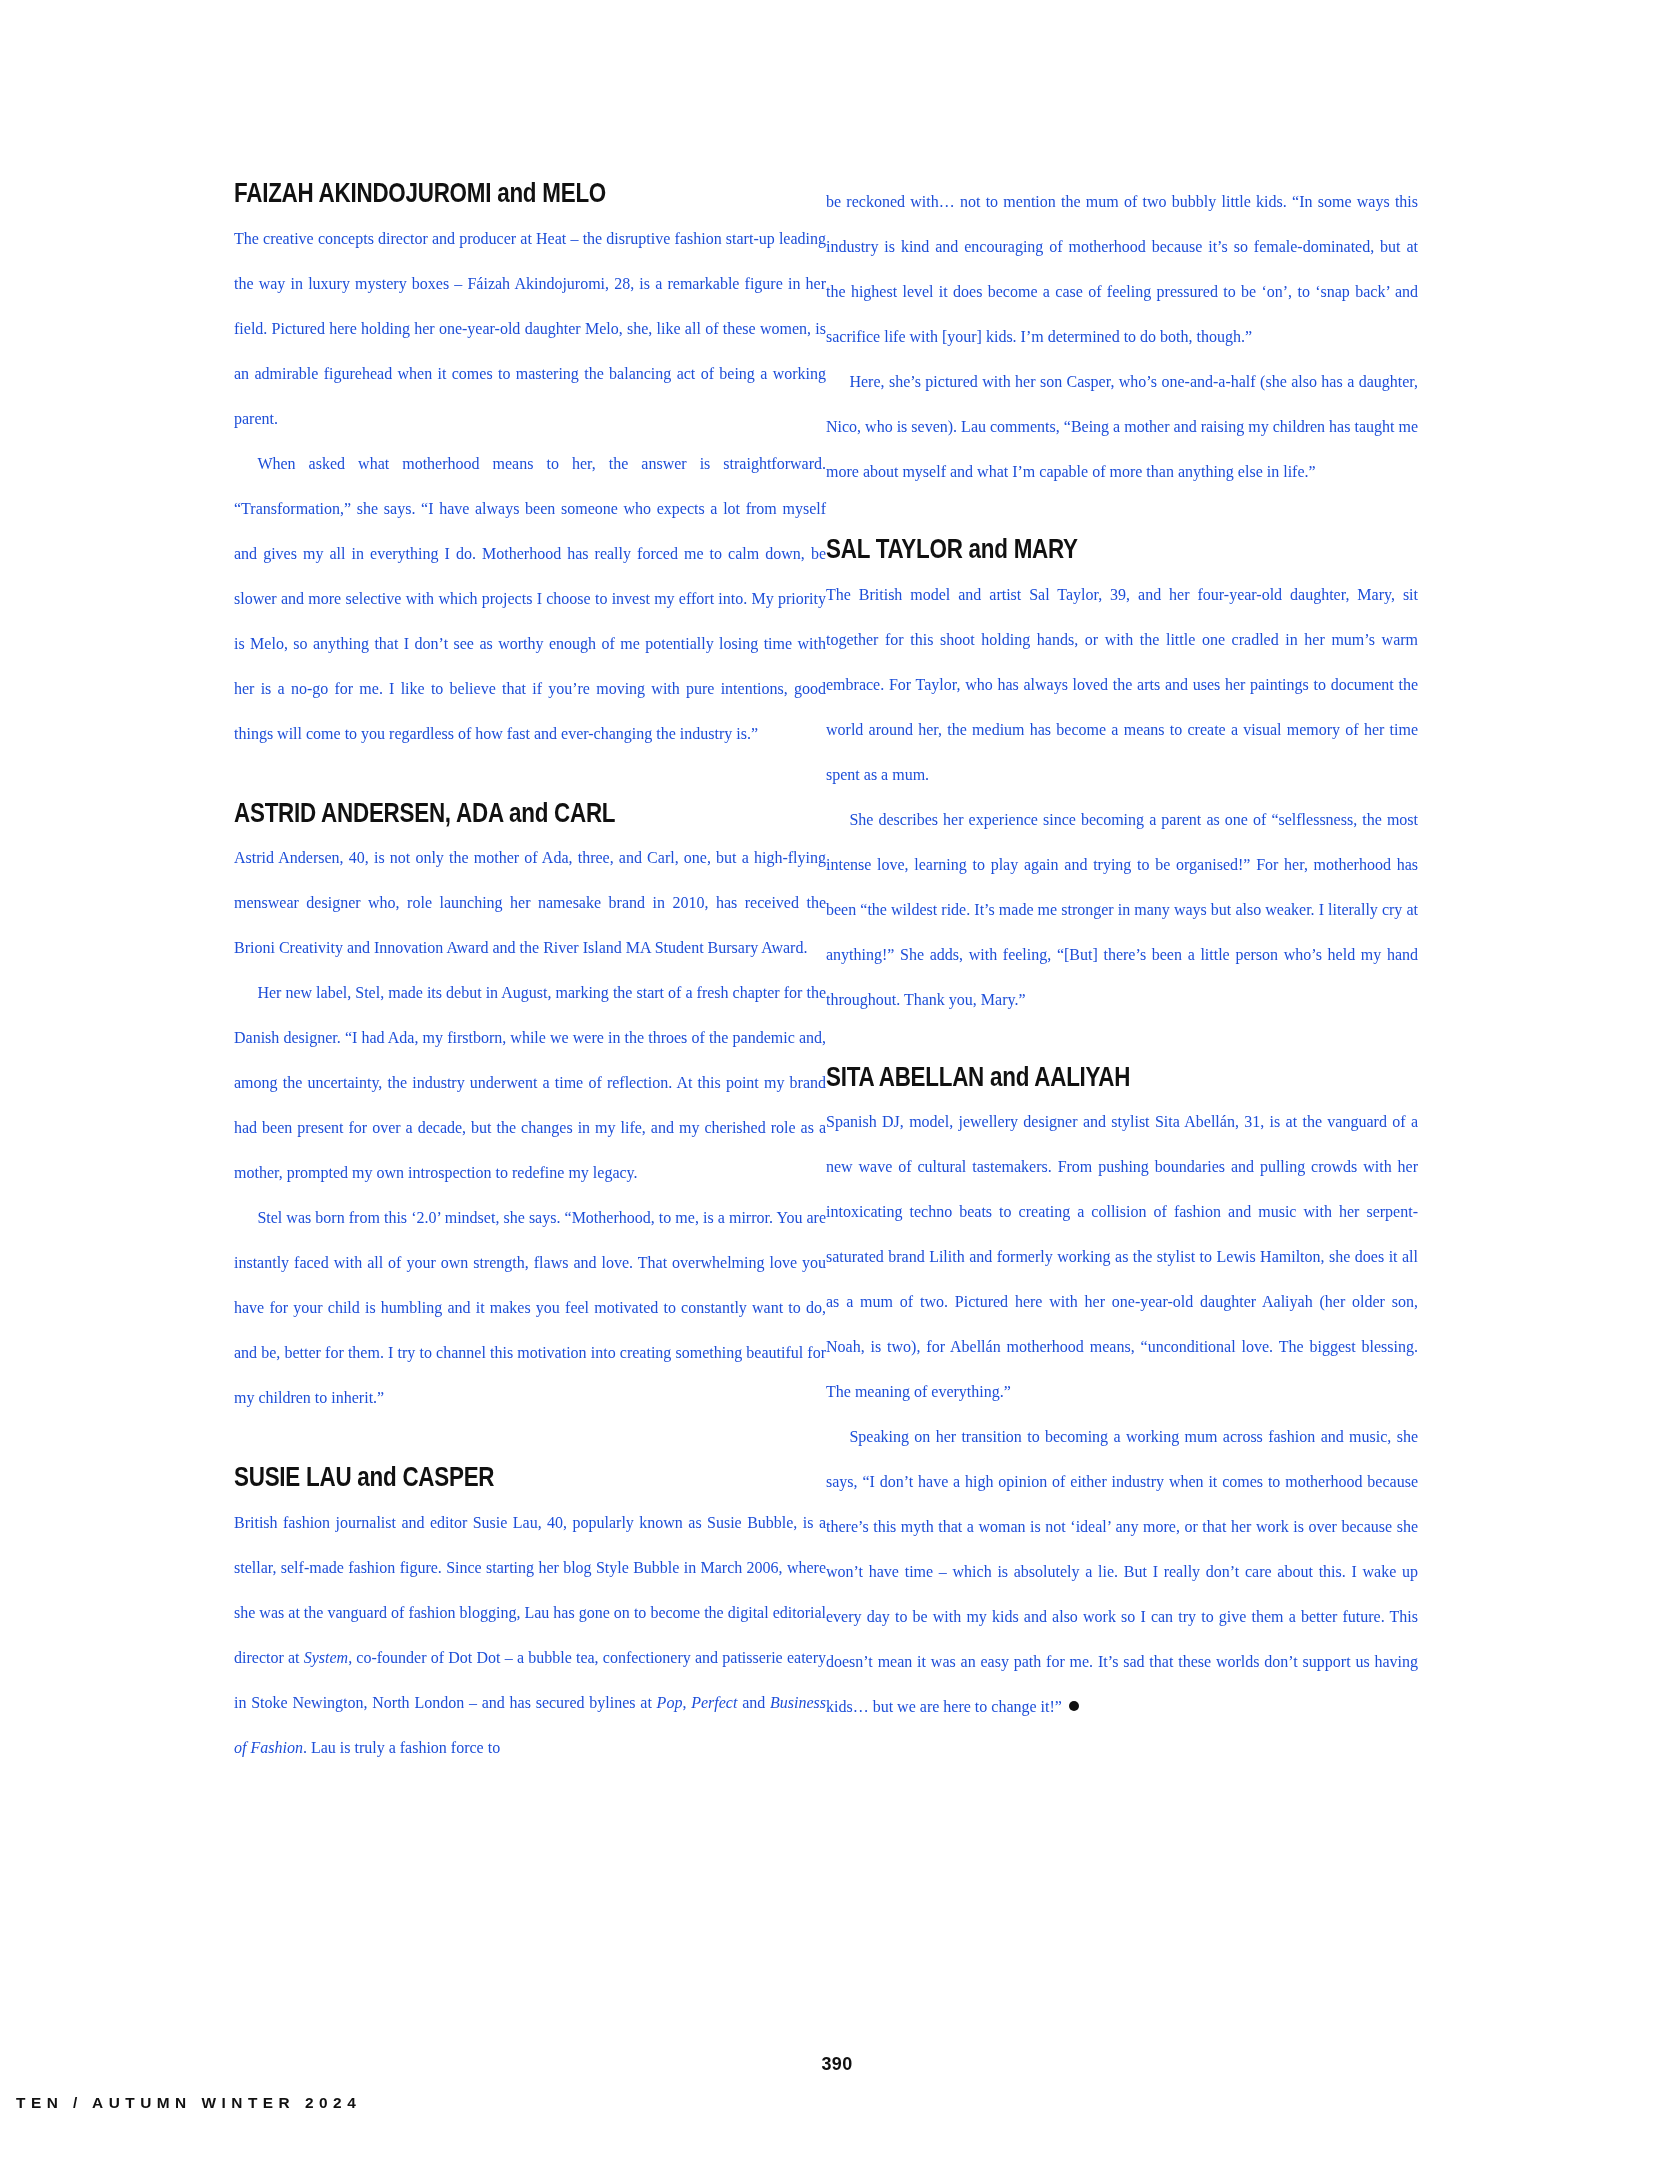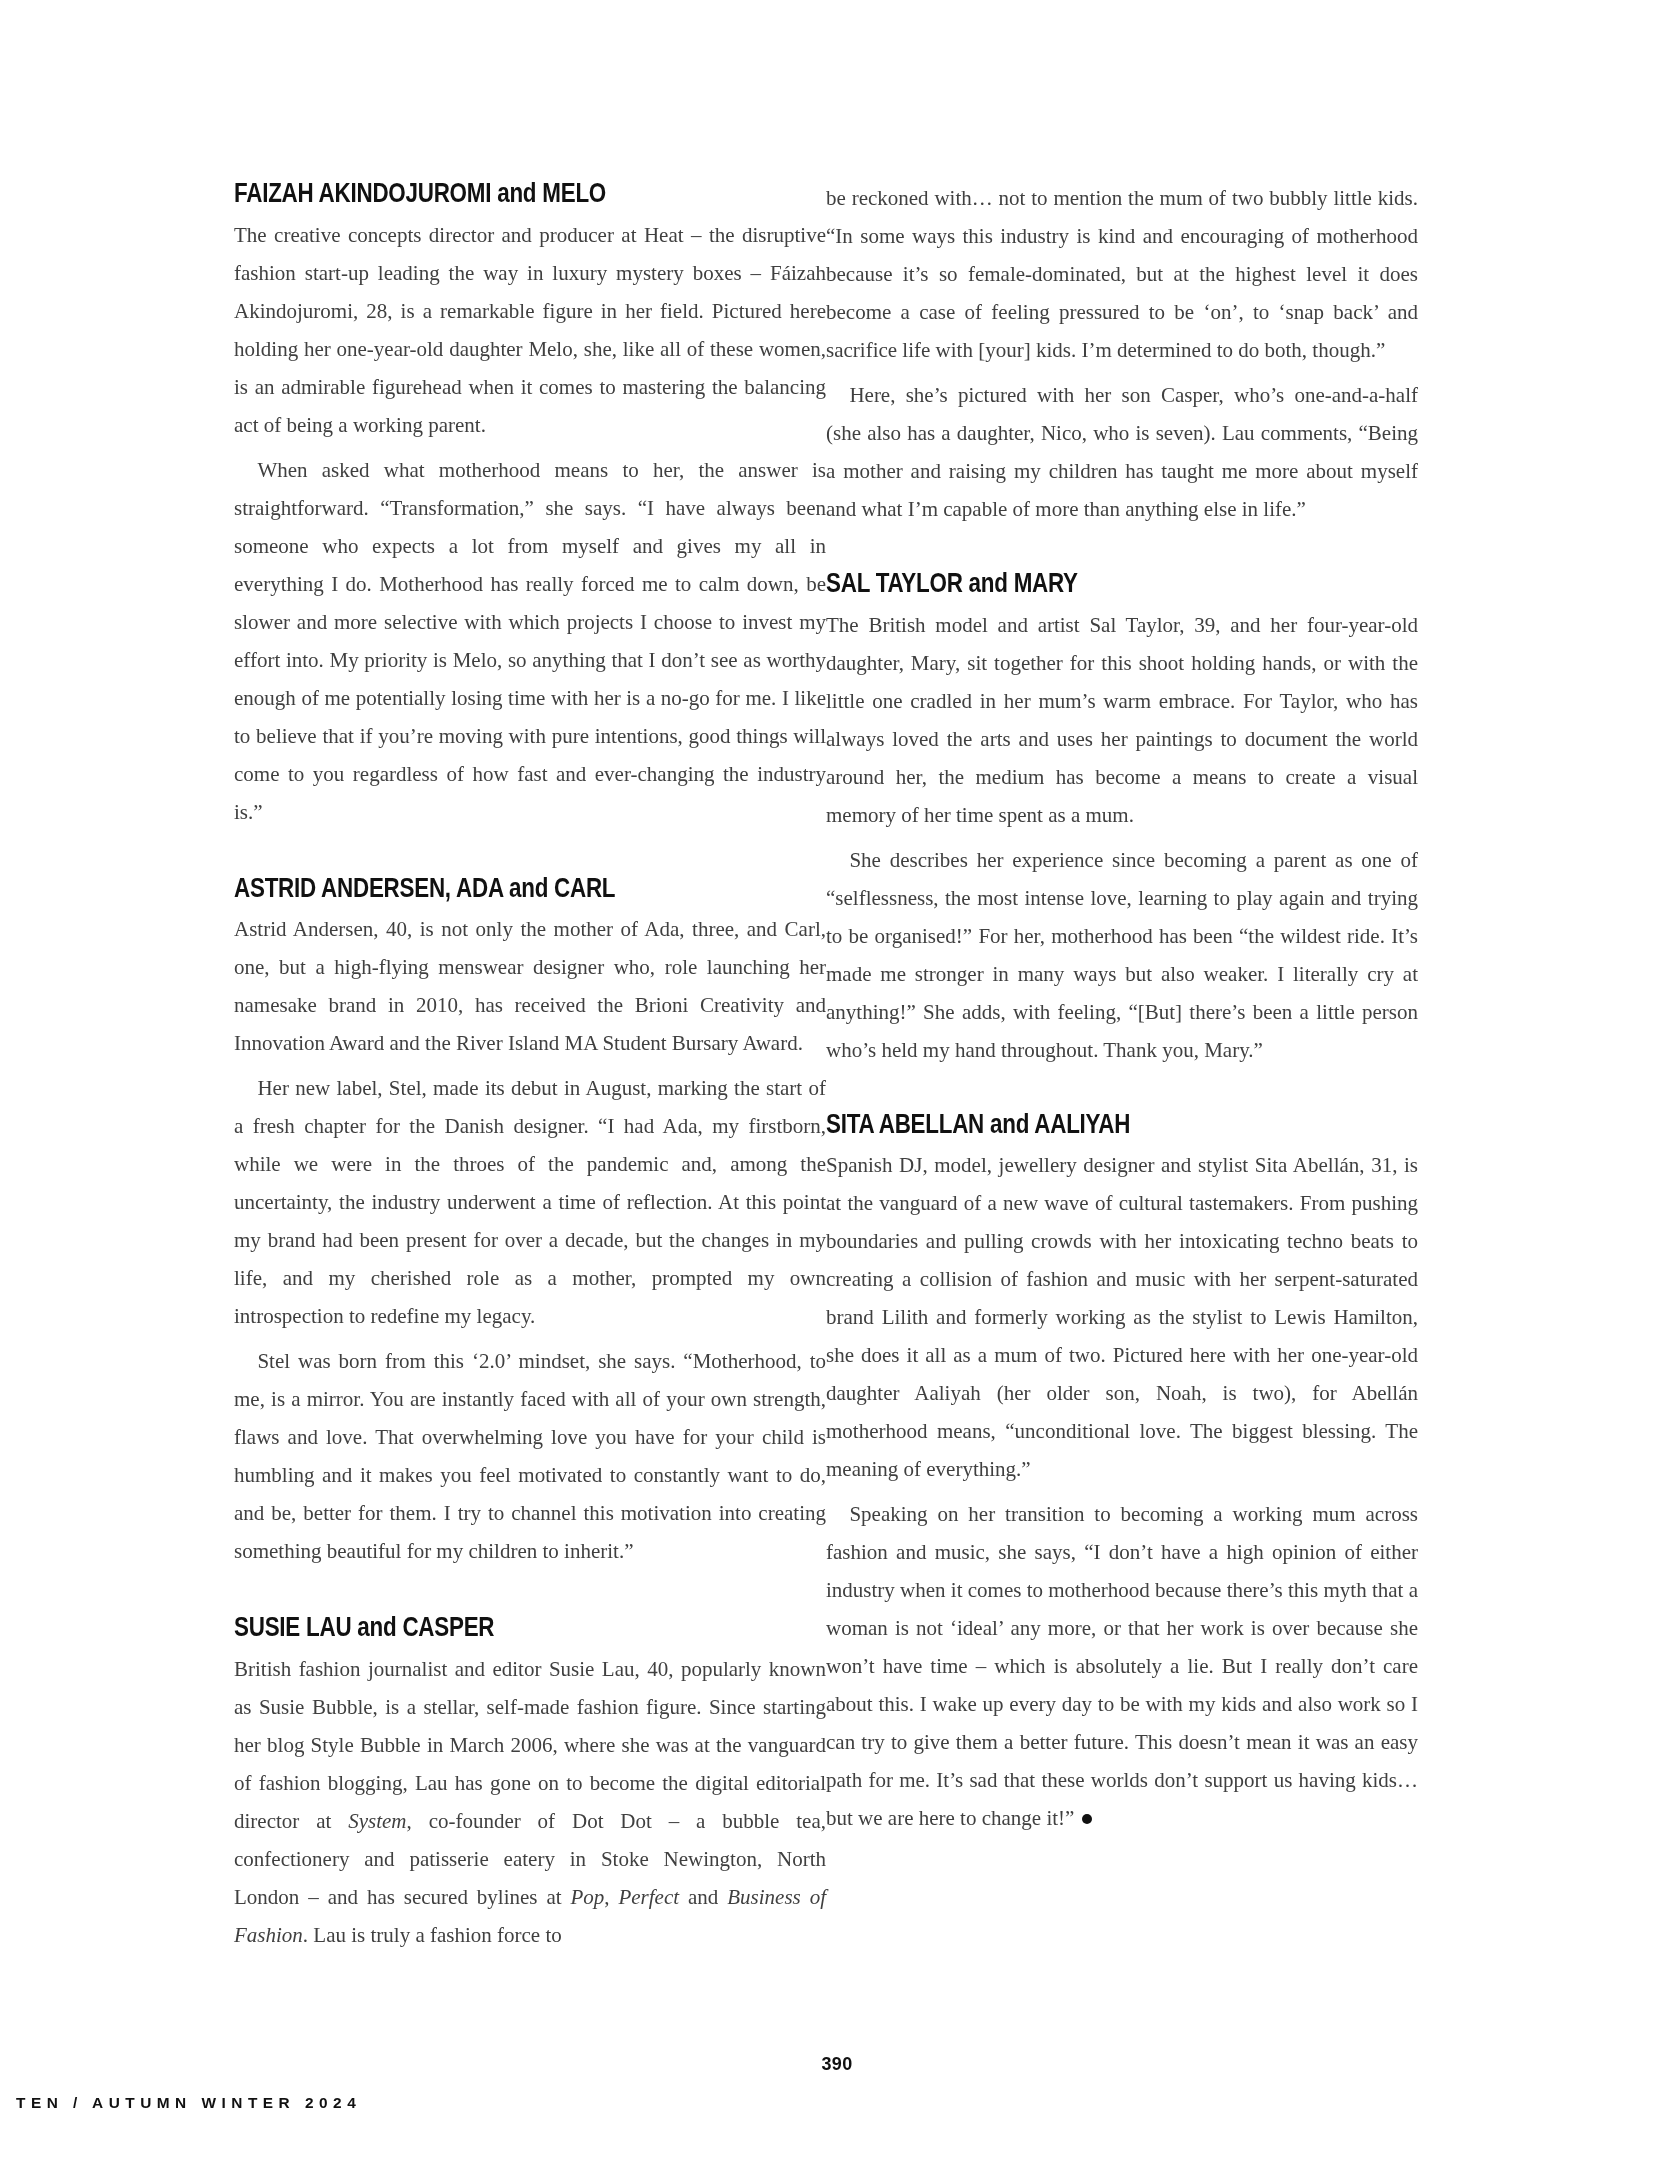--- a/index.html
+++ b/index.html
@@ -51,33 +51,32 @@
   }
 
   
   .column-2 .section .section-head {
     margin-top: 41px;
   }
 
   
   .body-par {
     font-family: "Liberation Serif", "DejaVu Serif", serif;
-    font-size: 21px;
-    line-height: 38px;
-    color: #404040;
+    font-size: 16px;
+    line-height: 45px;
+    color: #1d4ed8;
     text-align: justify;
     text-justify: inter-word;
     margin: 0;
     hyphens: none;
     -webkit-font-smoothing: antialiased;
   }
 
   .body-par + .body-par {
     text-indent: 23.4px;
-    margin-top: 7px;
   }
 
   
   .continued {
     text-indent: 0 !important;
   }
 
   .body-par em {
   }
 

